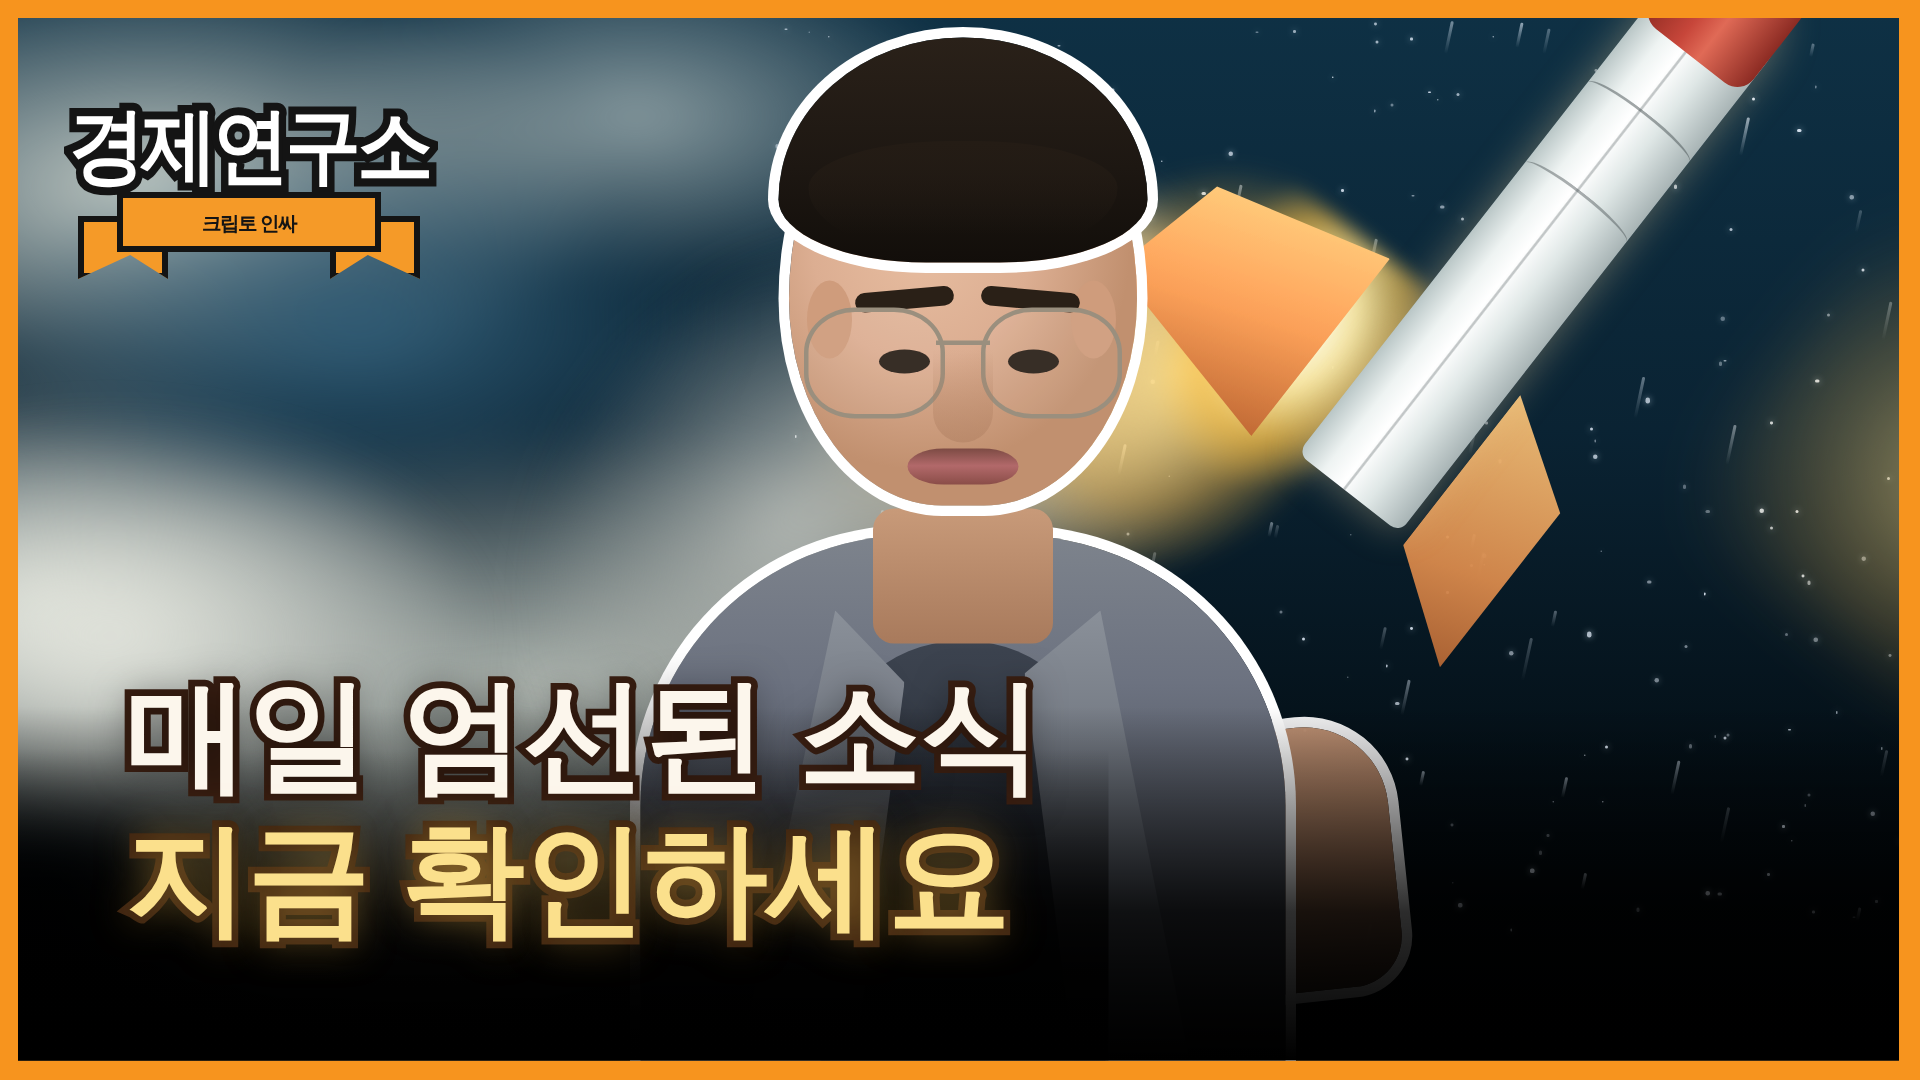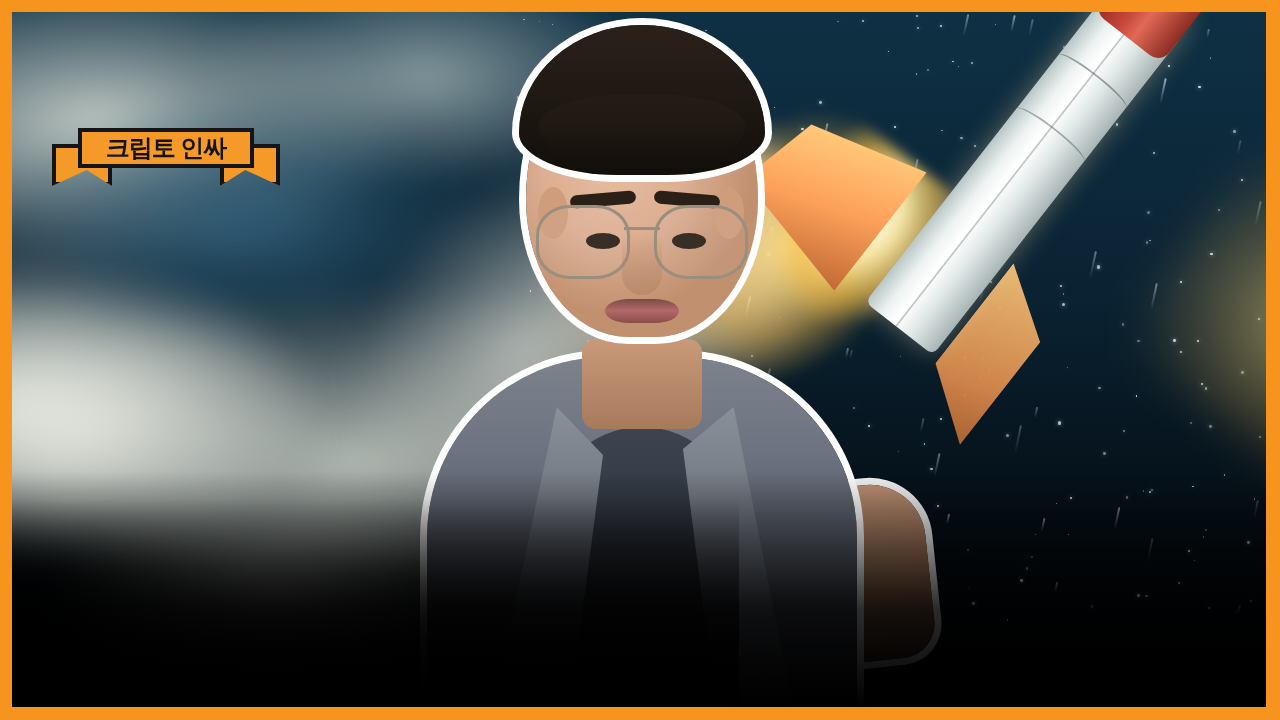--- a/index.html
+++ b/index.html
@@ -312,21 +312,21 @@
   }
   .ribbon .tailL{left:-4px;clip-path:polygon(0 0,100% 0,100% 100%,58% 62%,0 100%);}
   .ribbon .tailR{right:-4px;clip-path:polygon(0 0,100% 0,100% 100%,42% 62%,0 100%);}
   .ribbon .band{
     position:absolute;left:22px;right:22px;top:0;height:32px;
     background:#F59A28;
     border:4px solid #141414;
     display:flex;align-items:center;justify-content:center;
   }
   .ribbon .band span{
-    font-size:24px;font-weight:bold;color:#141414;letter-spacing:-1px;
+    font-size:13px;font-weight:bold;color:#141414;letter-spacing:-1px;
     line-height:1;
   }
 
   
   #caption{
     position:absolute;
     left:72px;bottom:72px;
     width:700px;
   }
   .cap-line{
@@ -647,24 +647,31 @@
         <div class="nose2"></div>
         <div class="mouth"></div>
       </div>
       <div class="hair"></div>
     </div>
 
     <div class="bottomfade"></div>
     <div class="leftdark"></div>
 
     <div id="logo">
+      <div class="logo-main">
+        <span class="kr">경제연구소</span>
+      </div>
       <div class="ribbon">
         <div class="tailL"></div>
         <div class="tailR"></div>
         <div class="band">
           <span>크립토 인싸</span>
         </div>
       </div>
     </div>
 
+    <div id="caption">
+      <div class="cap-line l1">매일 엄선된 소식</div>
+      <div class="cap-line l2">지금 확인하세요</div>
+    </div>
 
   </div>
 </div>
 
 </body></html>

